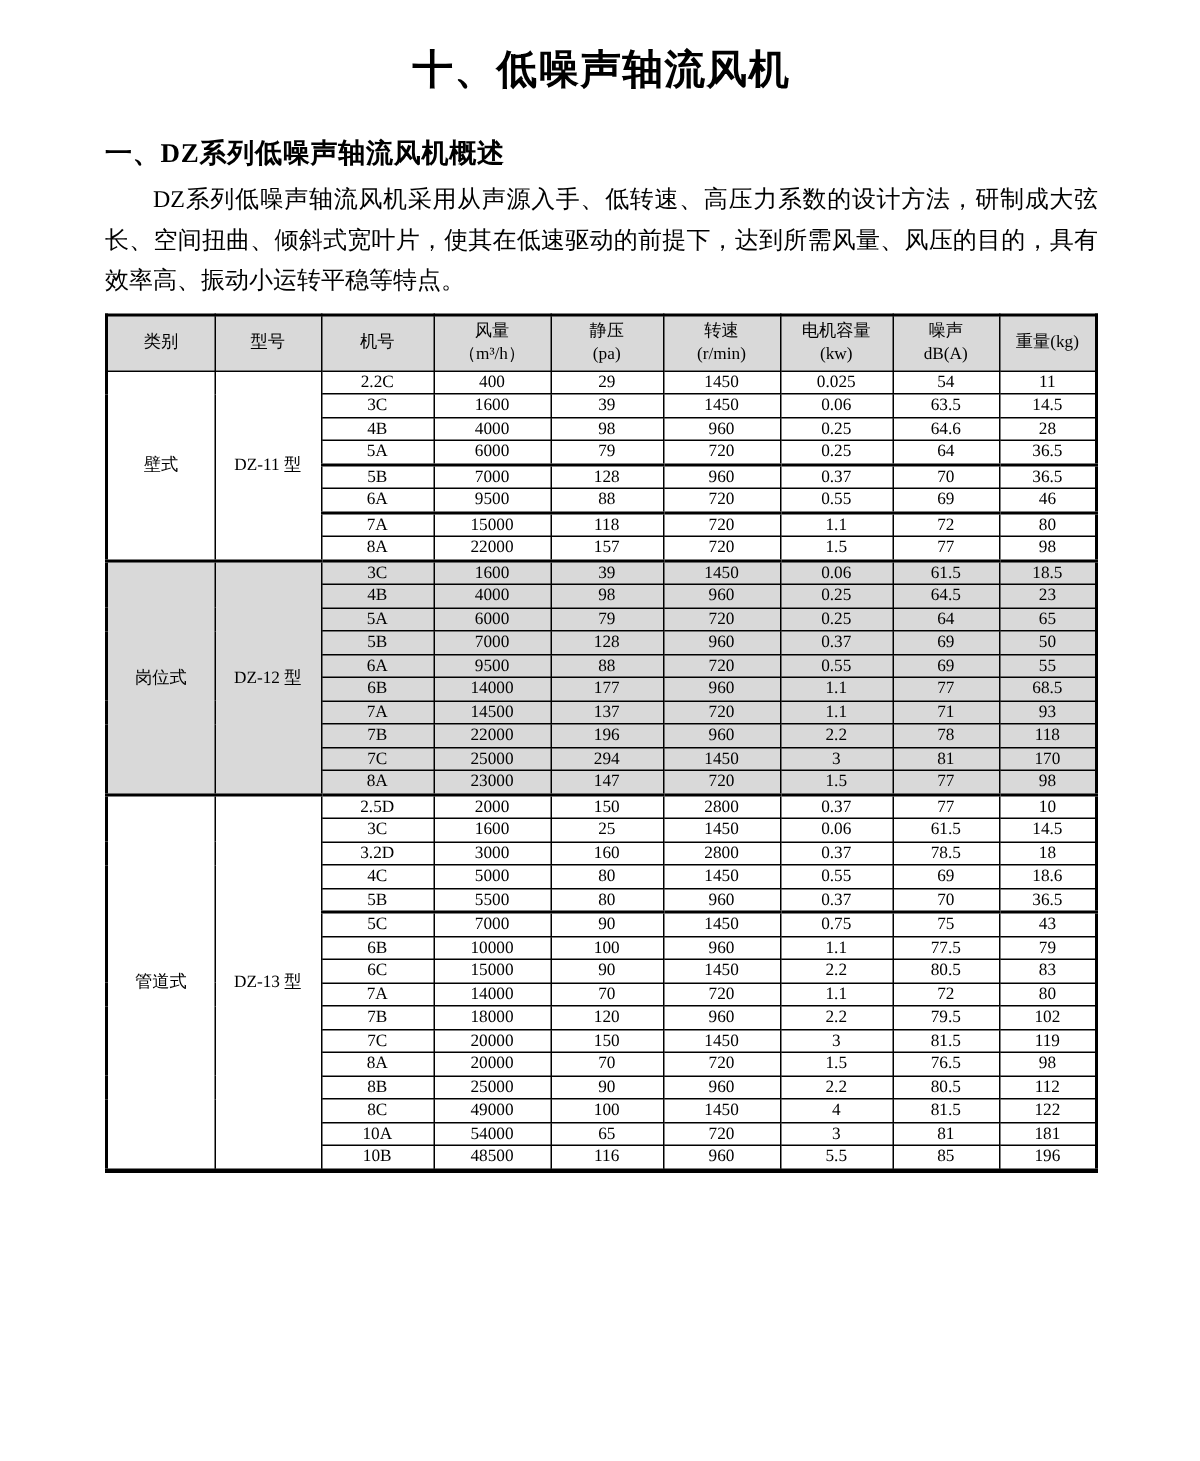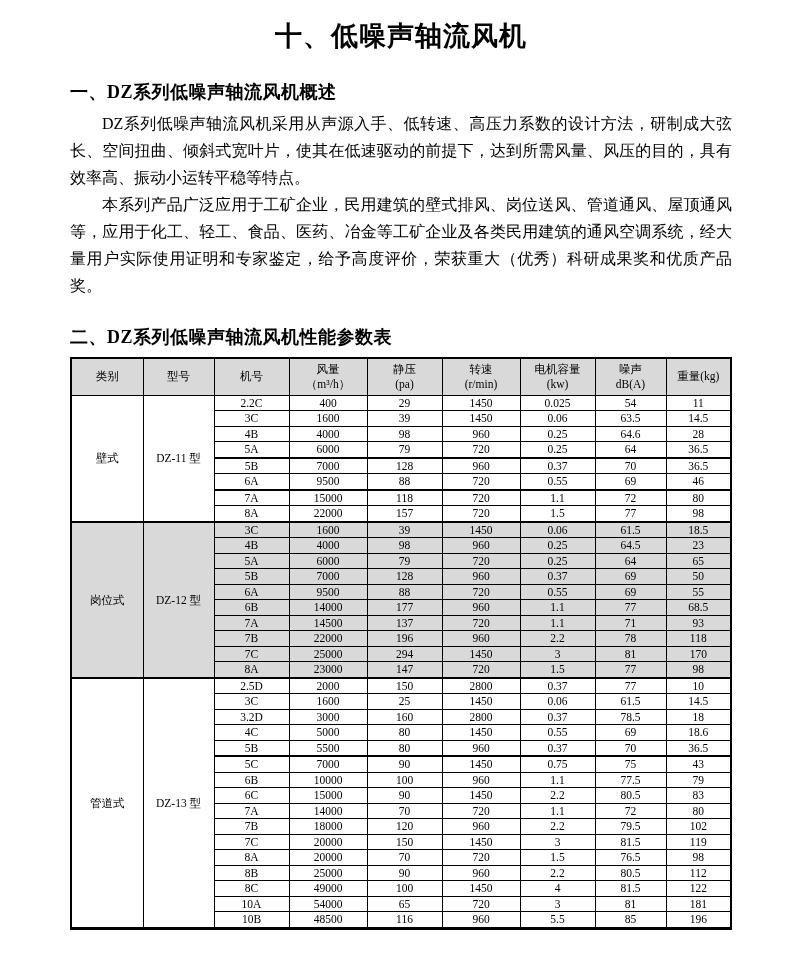--- a/index.html
+++ b/index.html
@@ -3,21 +3,21 @@
 <meta charset="utf-8">
 <style>
   * { margin: 0; padding: 0; box-sizing: border-box; }
   html, body { background: #ffffff; }
   body {
     width: 800px; height: 974px;
     font-family: "Liberation Serif", "DejaVu Serif", serif;
     color: #000;
     overflow: hidden;
   }
-  .page { padding: 18px 68px 0 70px; }
+  .page { padding: 28px 68px 0 70px; }
 
   .doc-title {
     text-align: center;
     font-size: 27px;
     font-weight: bold;
     letter-spacing: 1px;
     margin-bottom: 16px;
   }
   .doc-subtitle {
     font-size: 16px;
@@ -76,23 +76,21 @@
 <body>
 
 <div class="page">
 
   <h1 class="doc-title">十、低噪声轴流风机</h1>
 
 
   <h3 class="section-heading">一、DZ系列低噪声轴流风机概述</h3>
 
   <p class="body-para">DZ系列低噪声轴流风机采用从声源入手、低转速、高压力系数的设计方法，研制成大弦长、空间扭曲、倾斜式宽叶片，使其在低速驱动的前提下，达到所需风量、风压的目的，具有效率高、振动小运转平稳等特点。</p>
-  <p class="body-para">本系列产品广泛应用于工矿企业，民用建筑的壁式排风、岗位送风、管道通风、屋顶通风等，应用于化工、轻工、食品、医药、冶金等工矿企业及各类民用建筑的通风空调系统，经大量用户实际使用证明和专家鉴定，给予高度评价，荣获重大（优秀）科研成果奖和优质产品奖。</p>
-
-  <h3 class="section-heading">二、DZ系列低噪声轴流风机性能参数表</h3>
+
 
   <table class="params-table">
     <colgroup>
       <col style="width:72px">
         <col style="width:71px">
         <col style="width:75px">
       <col style="width:78px">
         <col style="width:75px">
         <col style="width:78px">
       <col style="width:75px">

